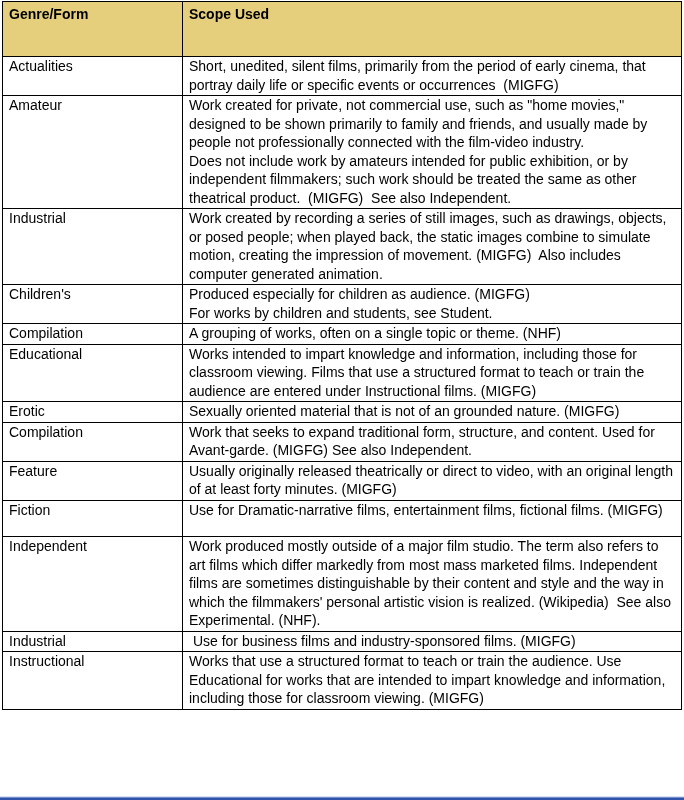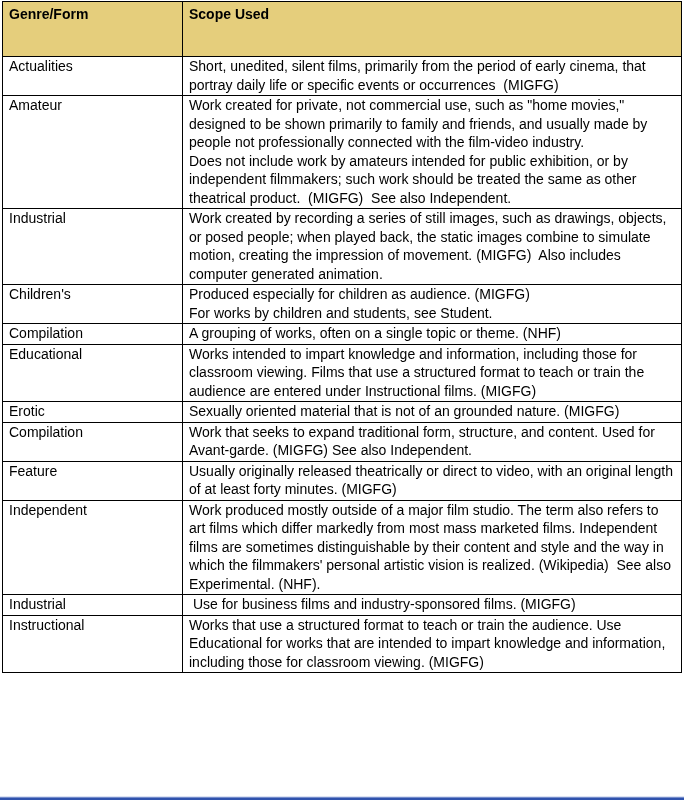--- a/index.html
+++ b/index.html
@@ -117,20 +117,26 @@
           <td>
             <div class="para">Work that seeks to expand traditional form, structure, and content. Used for Avant-garde. (MIGFG) See also Independent.</div>
           </td>
         </tr>
         <tr>
           <td>Feature</td>
           <td>
             <div class="para">Usually originally released theatrically or direct to video, with an original length of at least forty minutes. (MIGFG)</div>
           </td>
         </tr>
+        <tr class="extra-space">
+          <td>Fiction</td>
+          <td>
+            <div class="para">Use for Dramatic-narrative films, entertainment films, fictional films. (MIGFG)</div>
+          </td>
+        </tr>
         <tr>
           <td>Independent</td>
           <td>
             <div class="para">Work produced mostly outside of a major film studio. The term also refers to art films which differ markedly from most mass marketed films. Independent films are sometimes distinguishable by their content and style and the way in which the filmmakers' personal artistic vision is realized. (Wikipedia)  See also Experimental. (NHF).</div>
           </td>
         </tr>
         <tr>
           <td>Industrial</td>
           <td>
             <div class="para"> Use for business films and industry-sponsored films. (MIGFG)</div>

